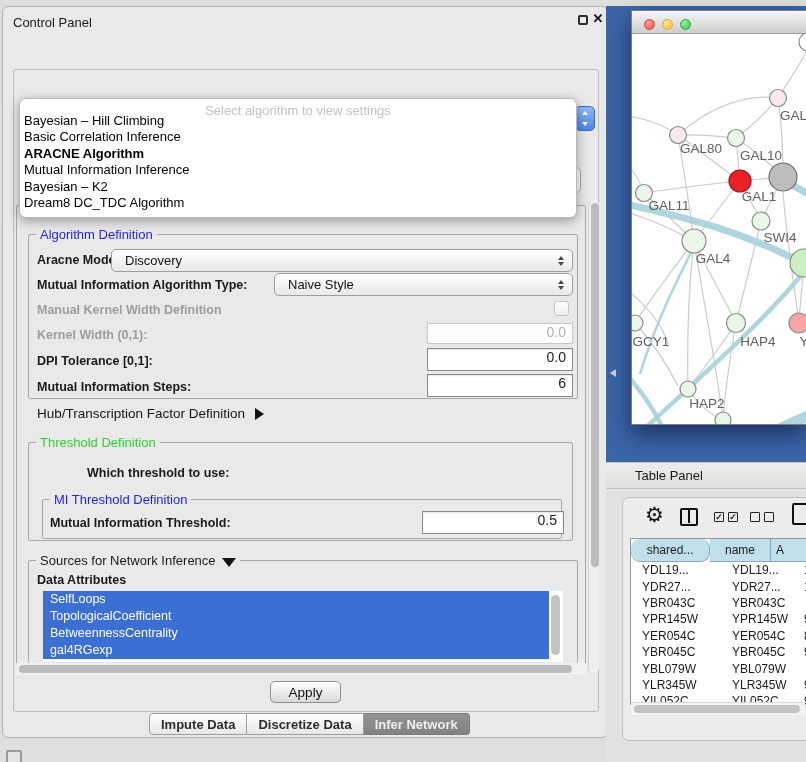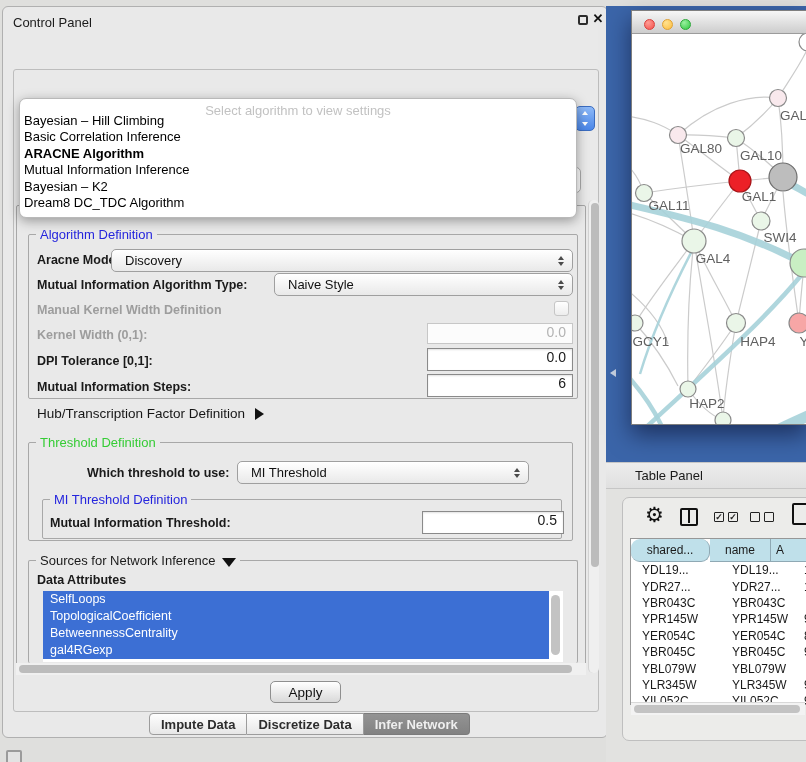--- a/index.html
+++ b/index.html
@@ -174,24 +174,20 @@
   </div>
 
   <div class="hub-row" style="left:34px; top:399px;">
     <span>Hub/Transcription Factor Definition</span><span class="tri-right"></span>
   </div>
 
   <div class="fs" style="left:25px; top:435px; width:545px; height:99px;">
     <span class="legend green">Threshold Definition</span>
   </div>
   <div class="lbl" style="left:84px; top:459px;">Which threshold to use:</div>
-  <div class="combo" style="left:234px; top:454px; width:292px; height:23px;">
-    <span>MI Threshold</span>
-    <span class="spin"></span>
-  </div>
   <div class="fs" style="left:39px; top:492px; width:520px; height:40px;">
     <span class="legend blue">MI Threshold Definition</span>
   </div>
   <div class="lbl" style="left:47px; top:509px;">Mutual Information Threshold:</div>
   <div class="field" style="left:419px; top:504px; width:142px; height:23px;">
     <span>0.5</span>
   </div>
 
   <div class="fs" style="left:25px; top:553px; width:550px; height:103px; border-bottom:none;">
     <span class="legend"><span>Sources for Network Inference</span><span class="tri-down"></span></span>

